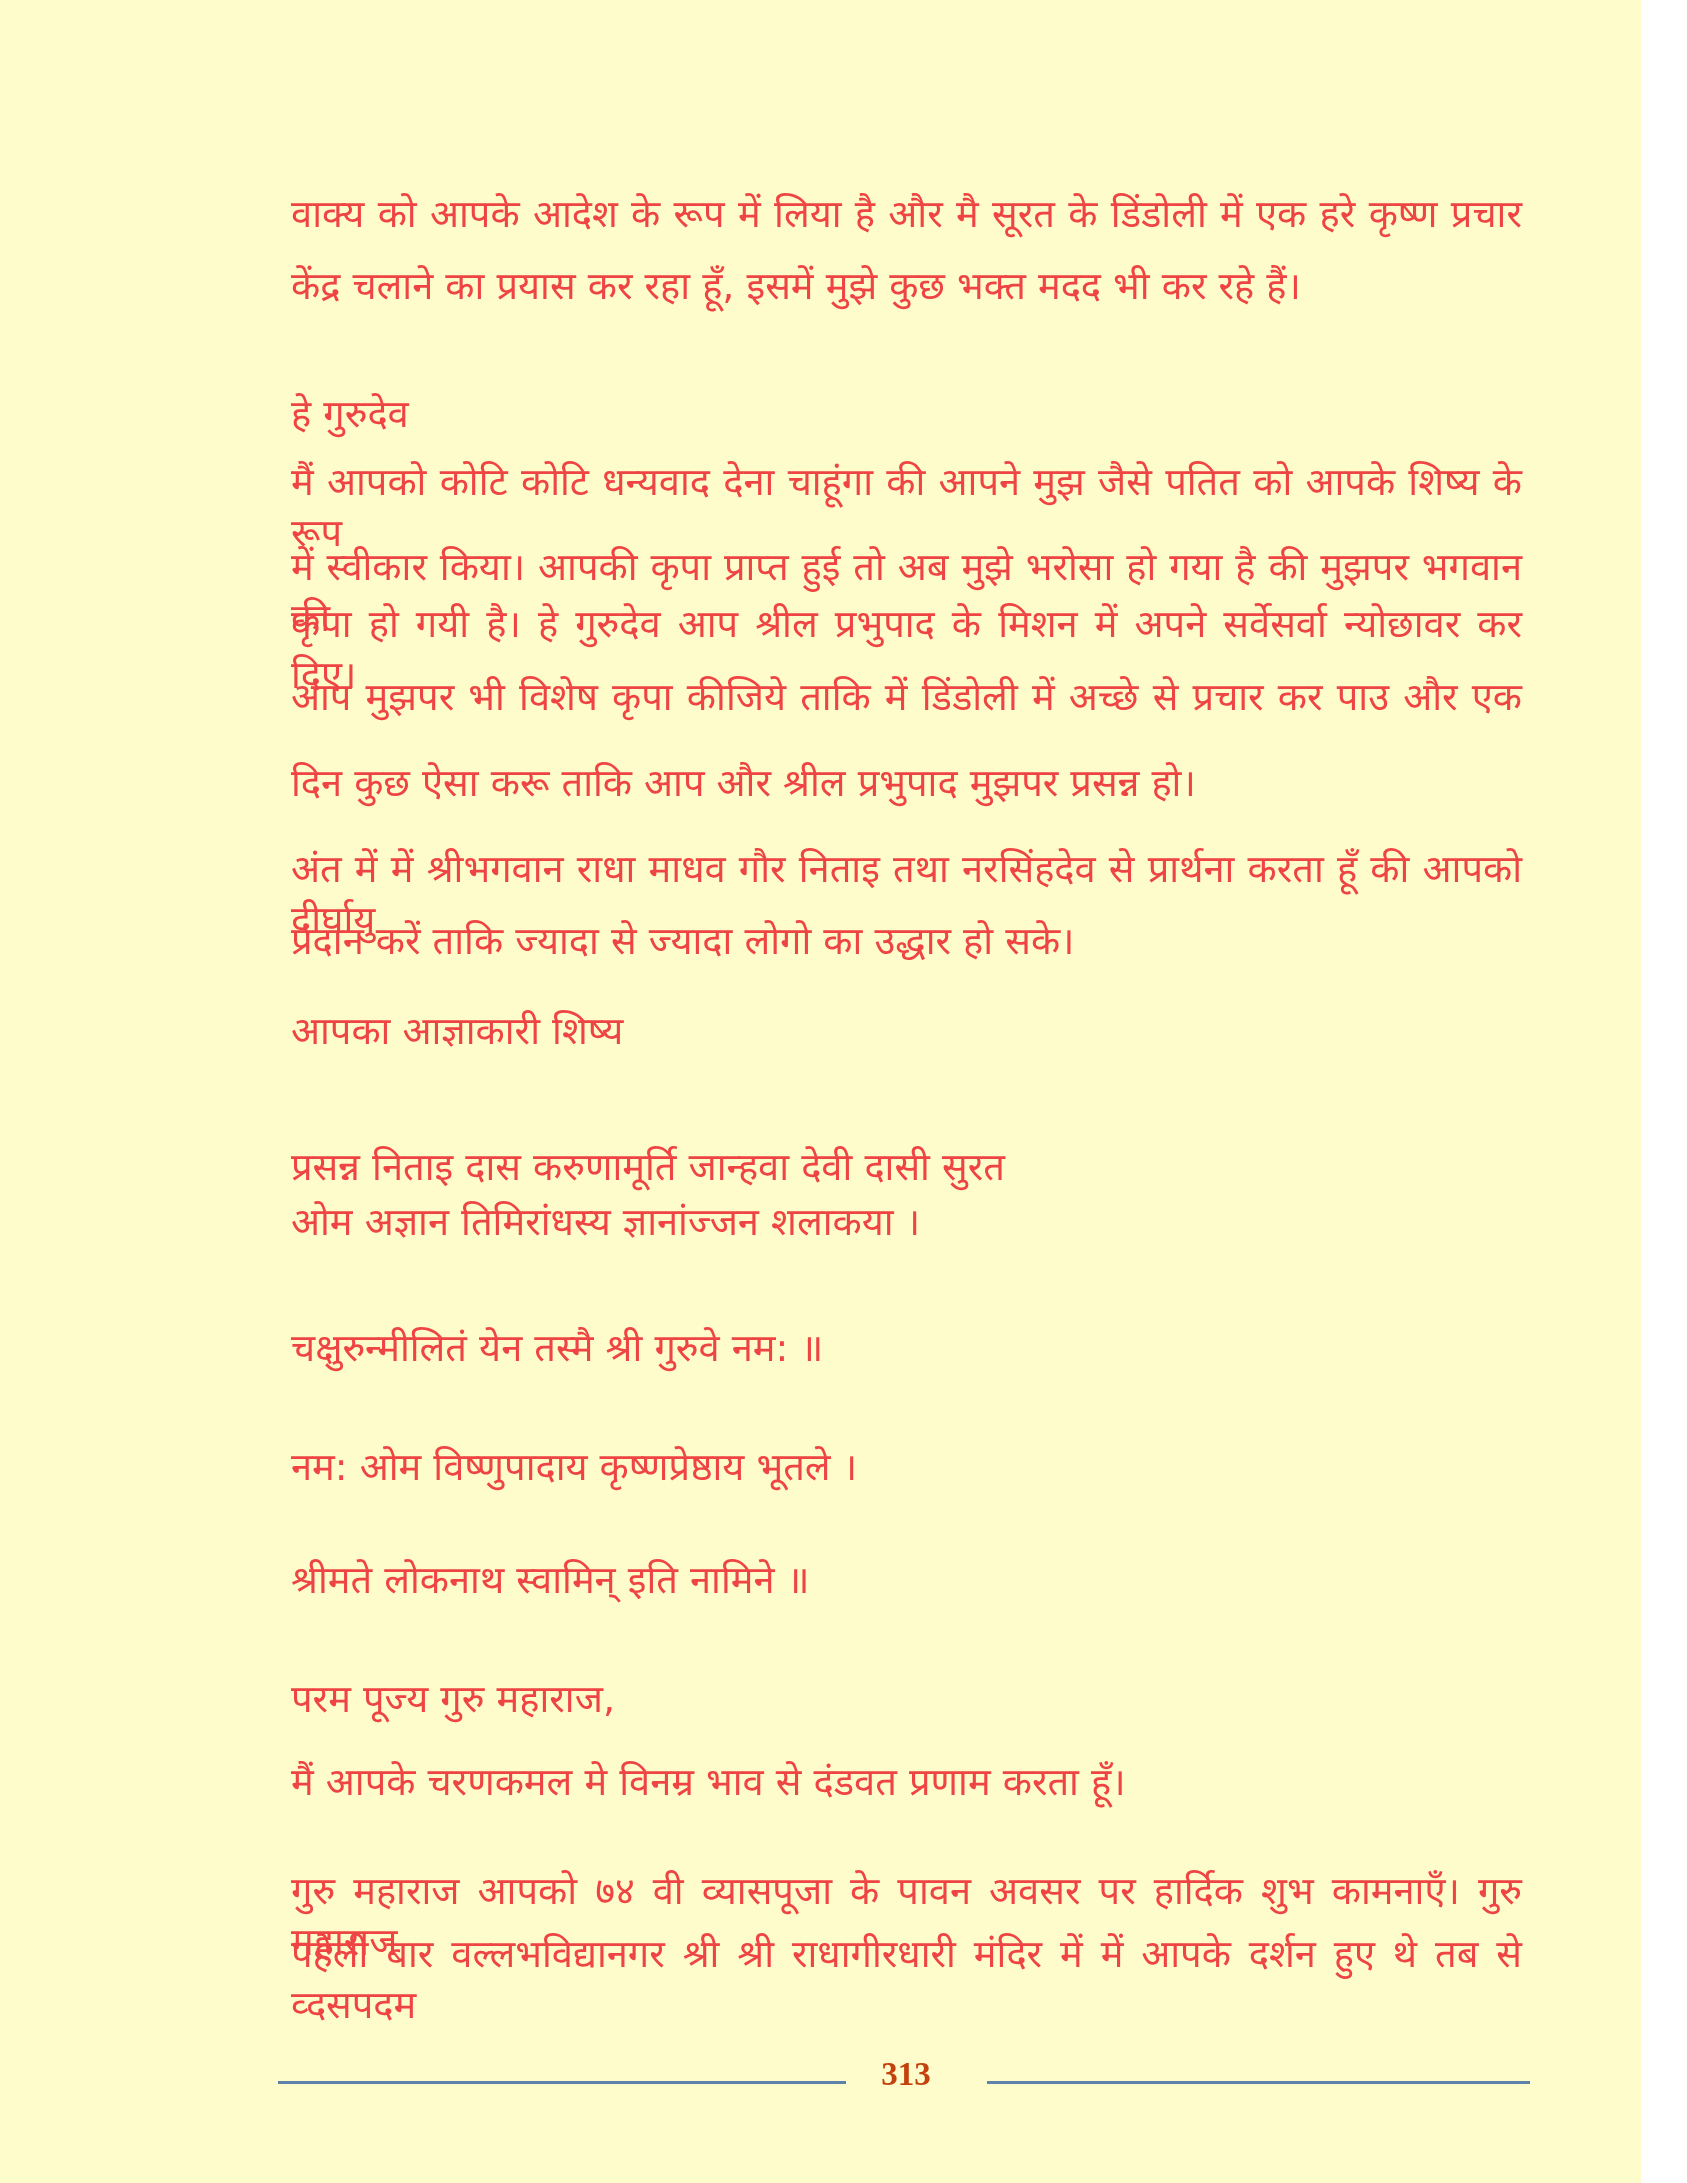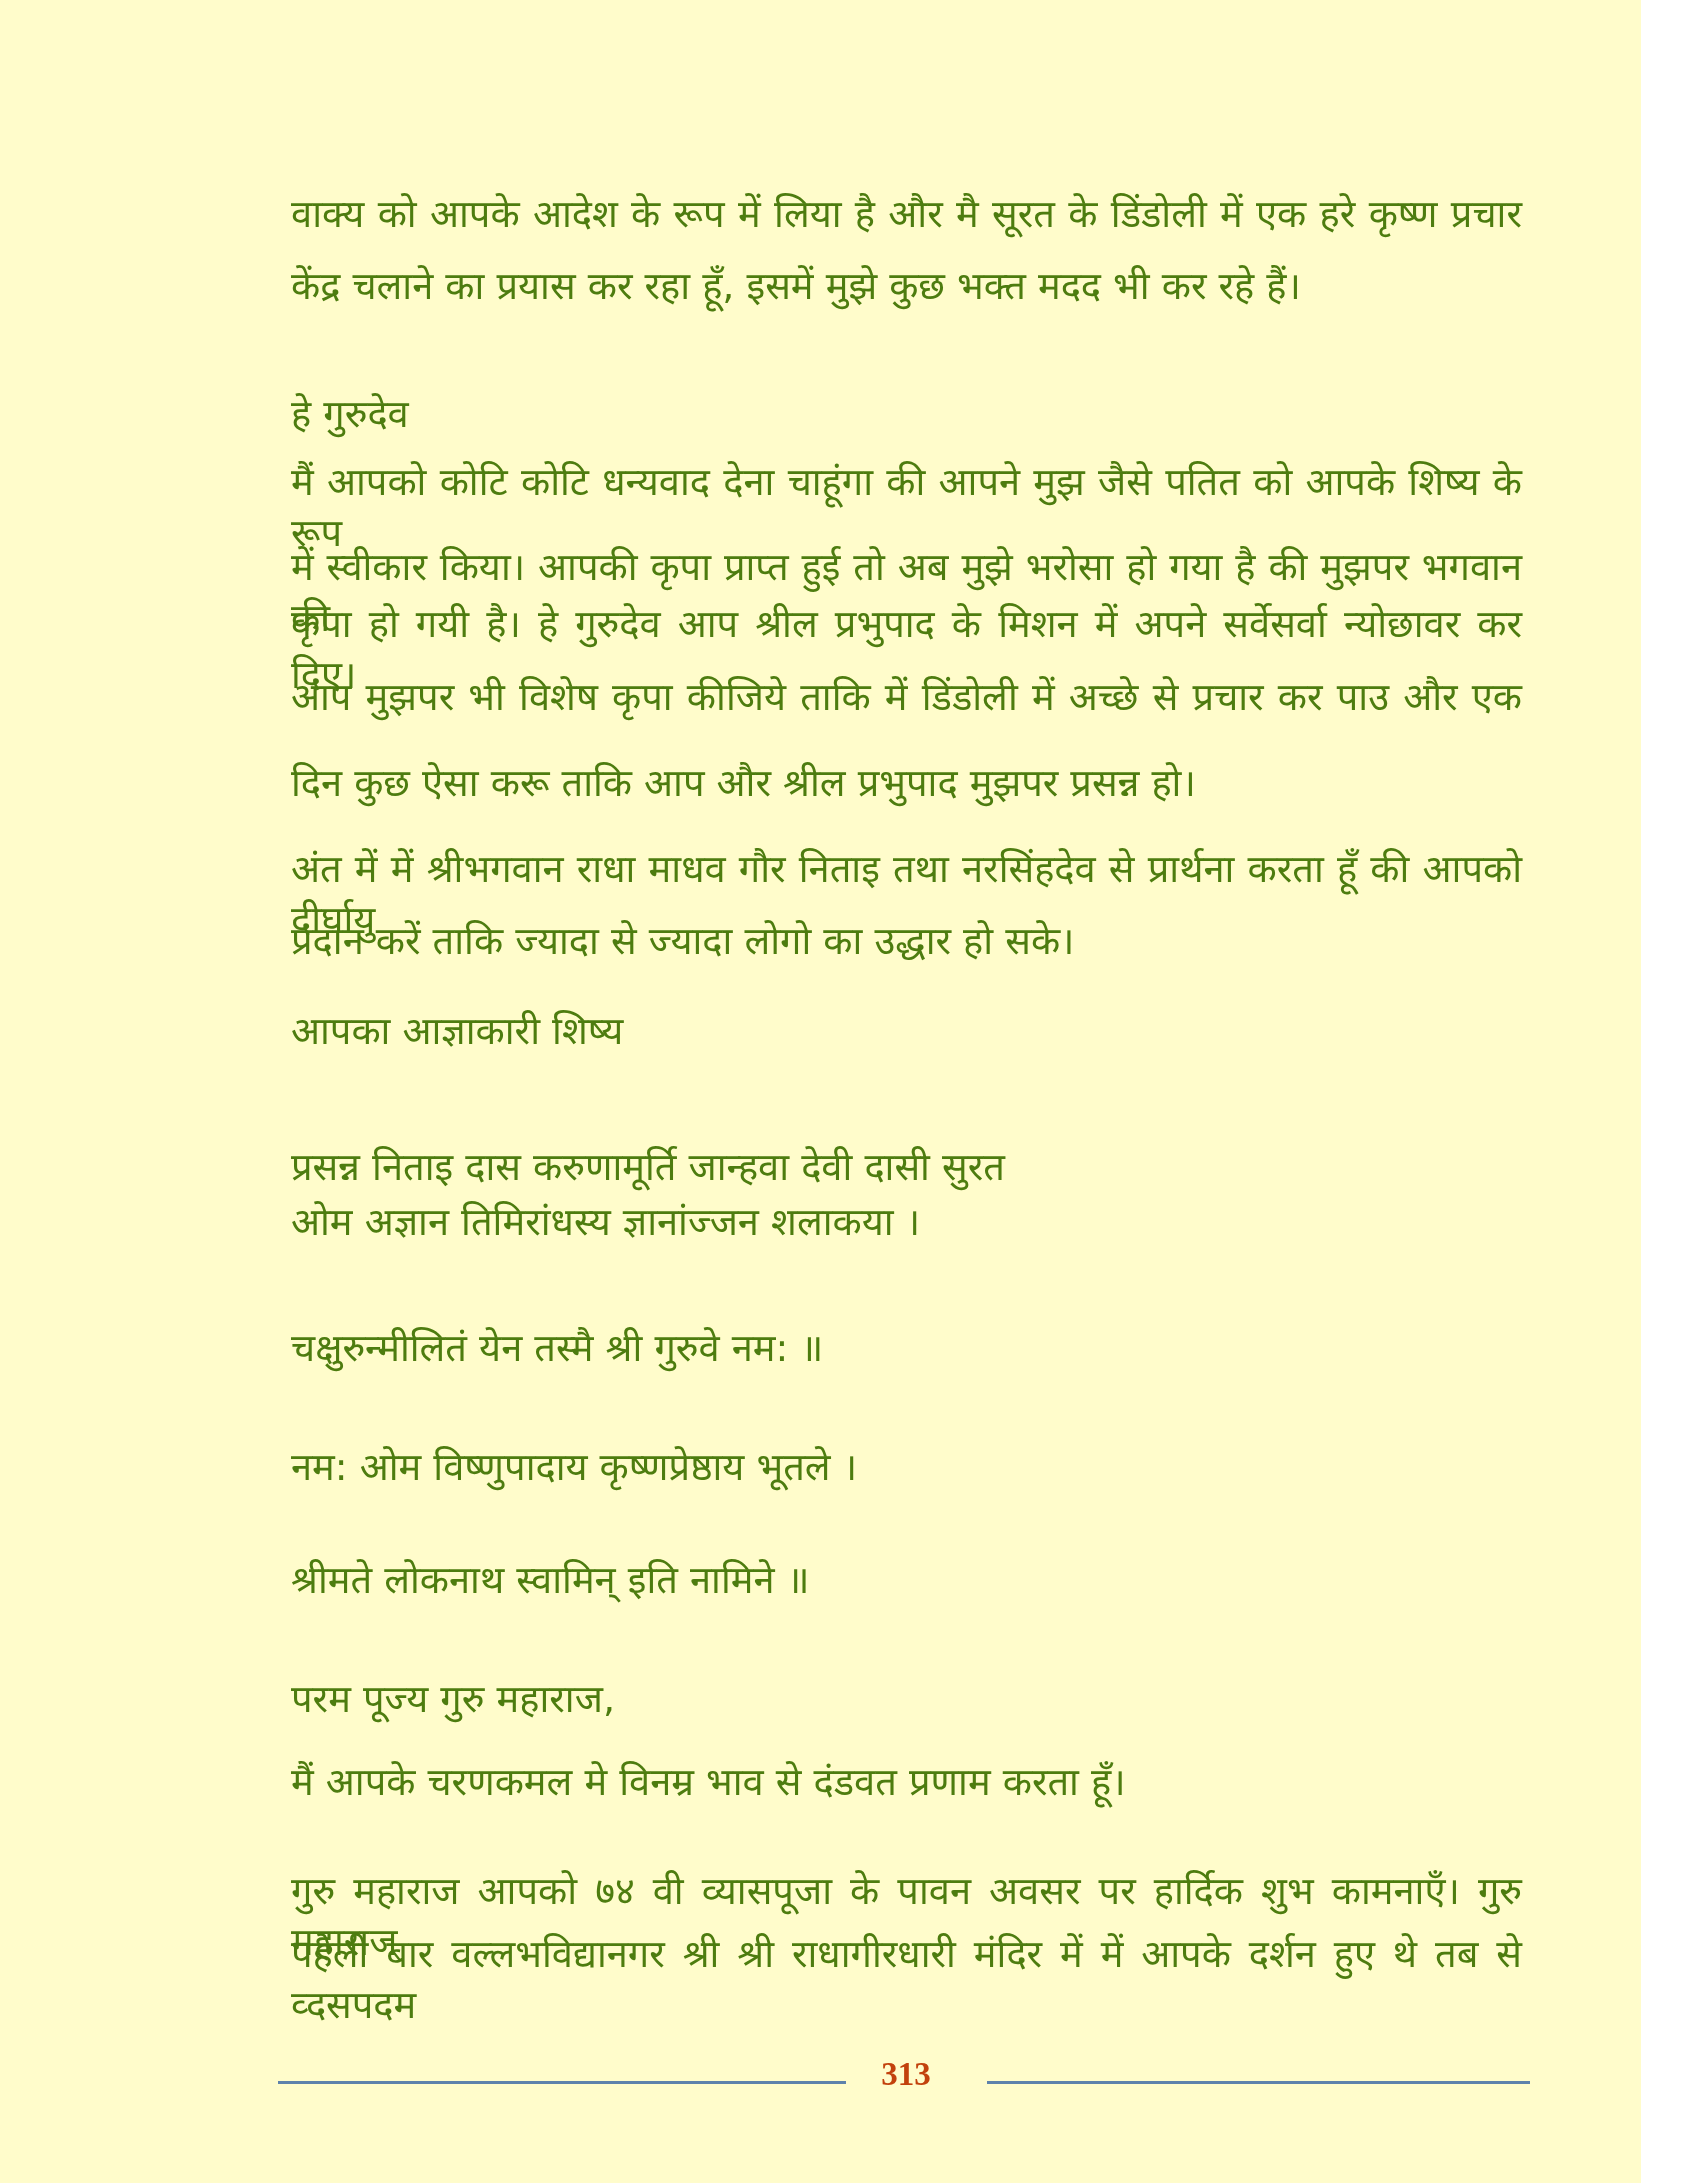--- a/index.html
+++ b/index.html
@@ -35,21 +35,21 @@
     top: 0;
     width: 1231px;
     height: 2183px;
   }
   .line {
     position: absolute;
     left: 0;
     width: 100%;
     font-size: 38px;
     line-height: 1.35;
-    color: #4d7c0f;
+    color: #ef4444;
     white-space: nowrap;
     text-align: left;
   }
   .line.just {
     white-space: normal;
     text-align: justify;
     text-align-last: justify;
   }
   
   .l0  { top: 189px; }

